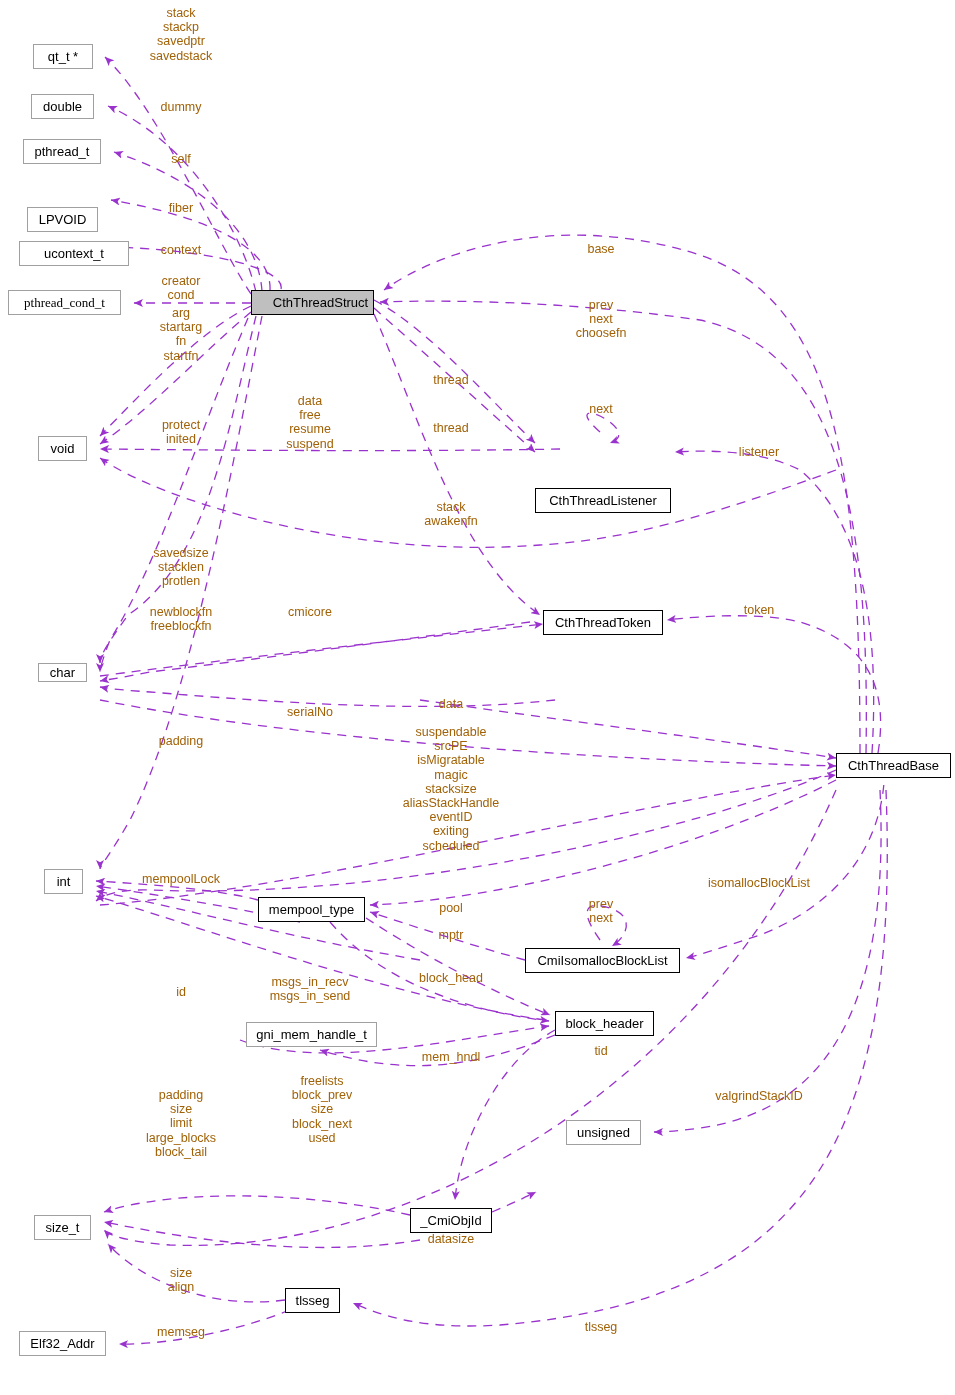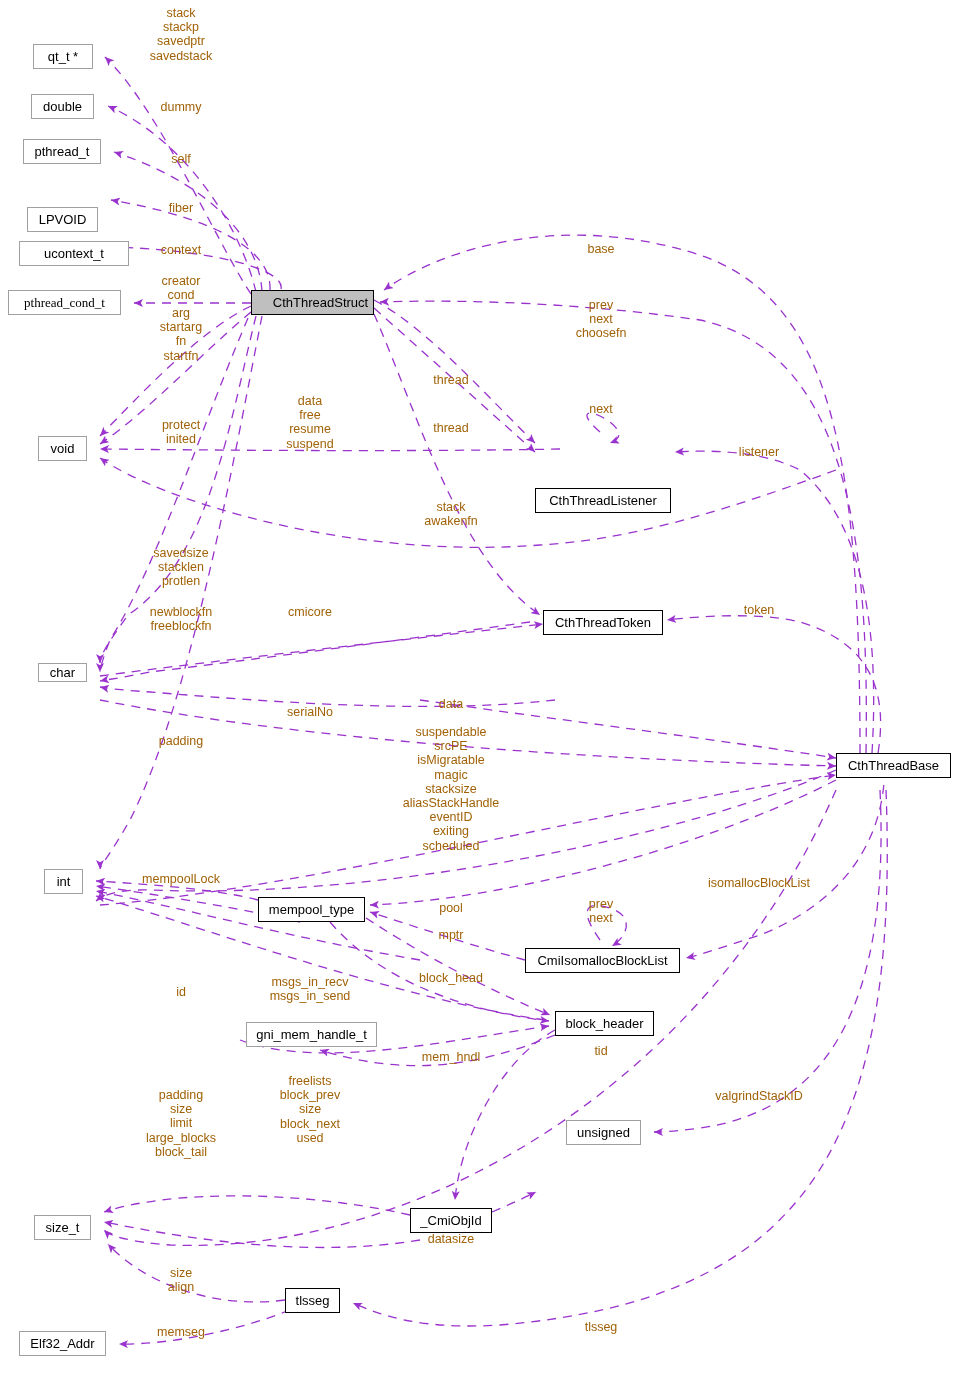--- a/index.html
+++ b/index.html
@@ -265,21 +265,21 @@
       <div class="edge-label" style="left: 451px; top: 901px;">pool</div>
       <div class="edge-label" style="left: 601px; top: 897px;">prev
 next</div>
       <div class="edge-label" style="left: 310px; top: 927px; margin-top: 48px;">msgs_in_recv
 msgs_in_send</div>
       <div class="edge-label" style="left: 451px; top: 928px;">mptr</div>
       <div class="edge-label" style="left: 451px; top: 971px;">block_head</div>
       <div class="edge-label" style="left: 181px; top: 985px;">id</div>
       <div class="edge-label" style="left: 601px; top: 1044px;">tid</div>
       <div class="edge-label" style="left: 451px; top: 1050px;">mem_hndl</div>
-      <div class="edge-label" style="left: 310px; top: 1074px;">freelists
+      <div class="edge-label" style="left: 322px; top: 1074px;">freelists
 block_prev
 size
 block_next
 used</div>
       <div class="edge-label" style="left: 759px; top: 1089px;">valgrindStackID</div>
       <div class="edge-label" style="left: 181px; top: 1088px;">padding
 size
 limit
 large_blocks
 block_tail</div>

